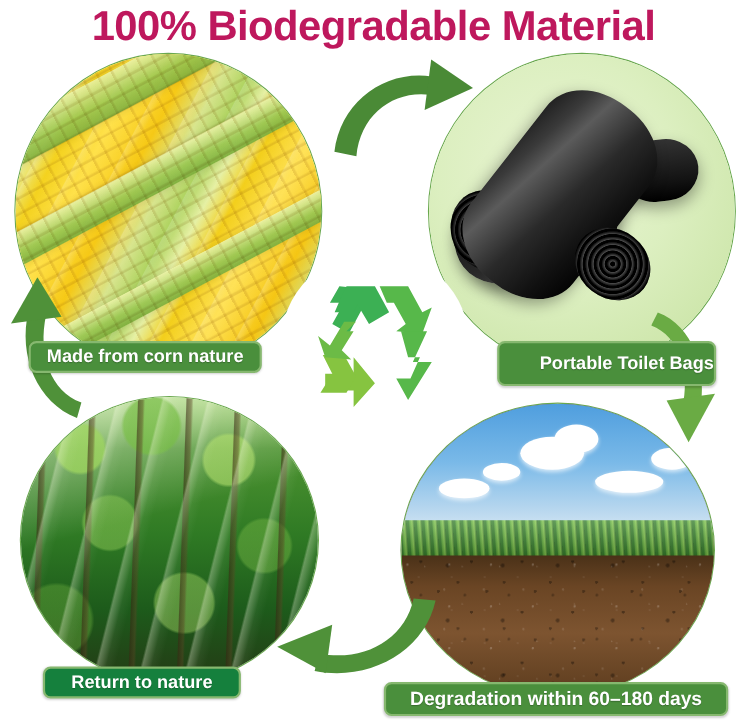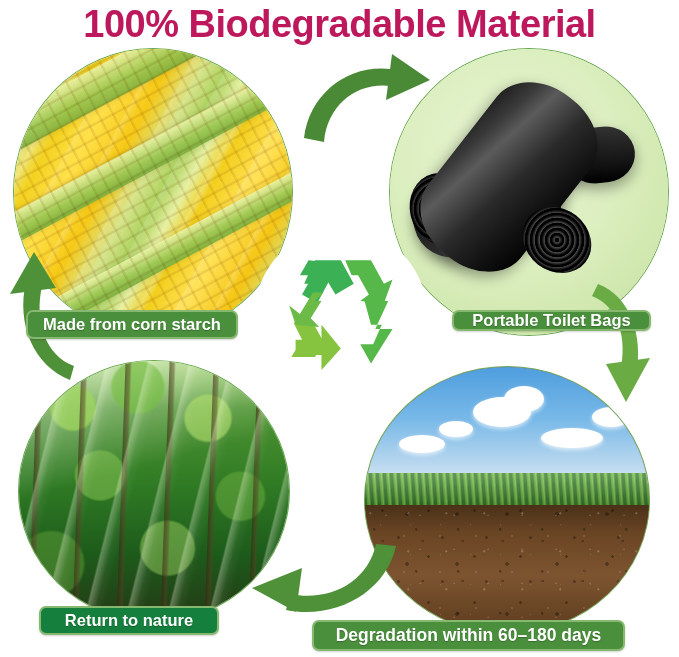--- a/index.html
+++ b/index.html
@@ -226,23 +226,23 @@
     border: 2px solid #86b86f;
     border-radius: 7px;
     box-shadow: 0 1px 2px rgba(0,0,0,0.18);
     display: flex;
     align-items: center;
     justify-content: center;
     white-space: nowrap;
     text-shadow: 0 1px 1px rgba(0,0,0,0.25);
   }
   #label-corn   { left: 26px;  top: 310px; width: 212px; height: 29px; font-size: 16.5px; }
-  #label-bags   { left: 452px; top: 310px; width: 199px; height: 21px; font-size: 16.5px; }
+  #label-bags   { left: 452px; top: 310px; width: 199px; height: 41px; font-size: 16.5px; justify-content: flex-end; }
   #label-forest { left: 39px;  top: 606px; width: 180px; height: 29px; font-size: 16.5px; }
-  #label-soil   { left: 312px; top: 620px; width: 313px; height: 31px; font-size: 17.5px; }
+  #label-soil   { left: 349px; top: 620px; width: 313px; height: 31px; font-size: 17.5px; }
 </style>
 </head>
 <body>
 
 <div id="infographic">
 
   <div id="title" style="color: #be185d;">100% Biodegradable Material</div>
 
   <div class="photo-circle" id="circle-corn" style="border-color: rgb(106, 168, 79);">
     <div class="photo-inner corn-bg">
@@ -317,21 +317,21 @@
 
     <path d="M70,40 L92,40 L80,66 L96,66 L76,98 L66,80 L78,80 L86,62 L76,62 Z" fill="#57b84a"></path>
 
     <path d="M30,76 L30,62 L48,84 L30,104 L30,90 L6,90 L6,76 Z" fill="#86c440"></path>
     <path d="M4,60 L22,60 L32,78 L24,92 L2,92 L12,76 Z" fill="#86c440"></path>
 
     <path d="M24,40 L32,32 L22,32 L10,52 L0,44 L6,62 L28,64 L20,56 L30,40 Z" fill="#6cbb46"></path>
   </svg>
 
   <div class="label-badge" id="label-corn" style="background: rgb(74, 143, 60); border-color: rgb(134, 184, 111); color: rgb(255, 255, 255);">
-    <span>Made from corn starch</span>
+    <span>Made from corn nature</span>
   </div>
   <div class="label-badge" id="label-bags" style="background: rgb(74, 143, 60); border-color: rgb(134, 184, 111); color: rgb(255, 255, 255);">
     <span>Portable Toilet Bags</span>
   </div>
   <div class="label-badge" id="label-soil" style="background: rgb(74, 143, 60); border-color: rgb(134, 184, 111); color: rgb(255, 255, 255);">
     <span>Degradation within 60–180 days</span>
   </div>
   <div class="label-badge" id="label-forest" style="background: #15803d; border-color: rgb(134, 184, 111); color: rgb(255, 255, 255);">
     <span>Return to nature</span>
   </div>

